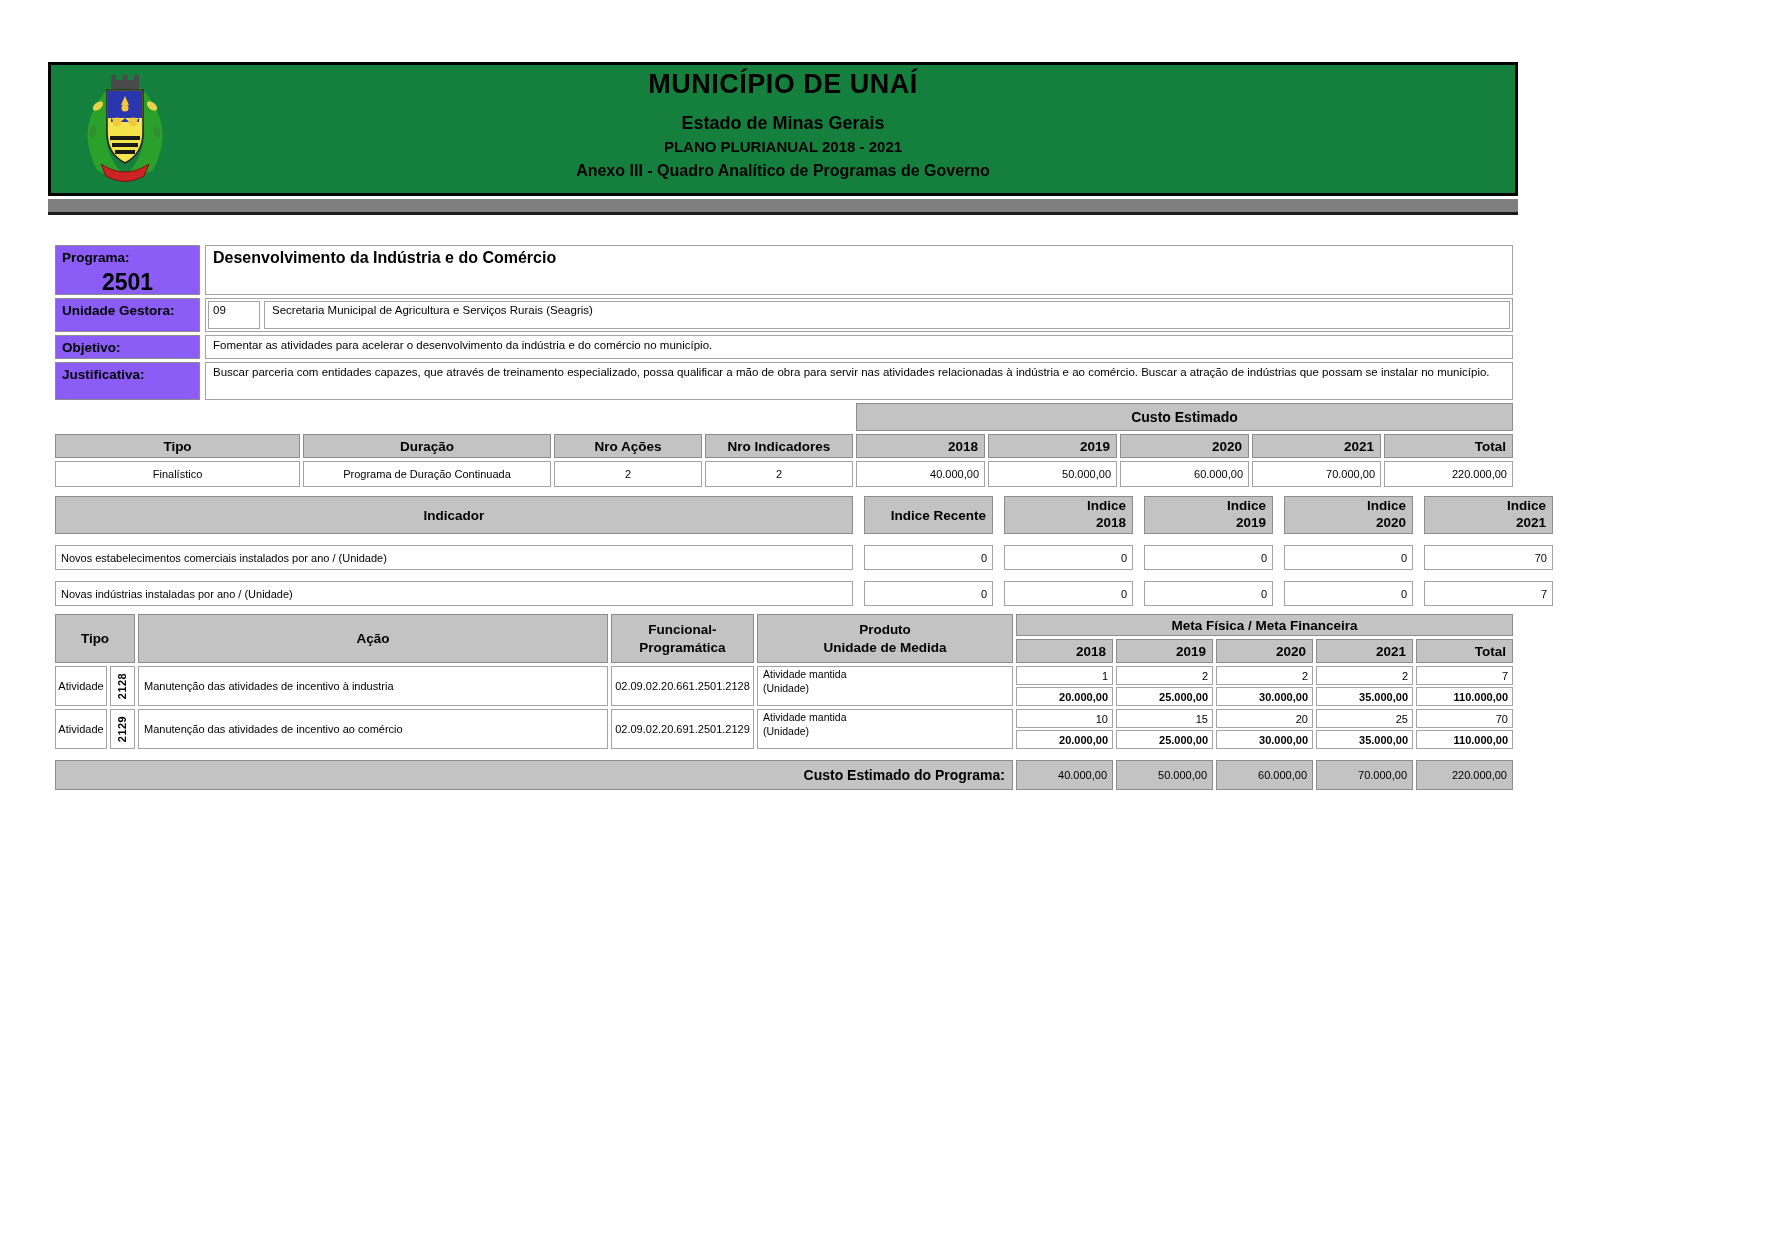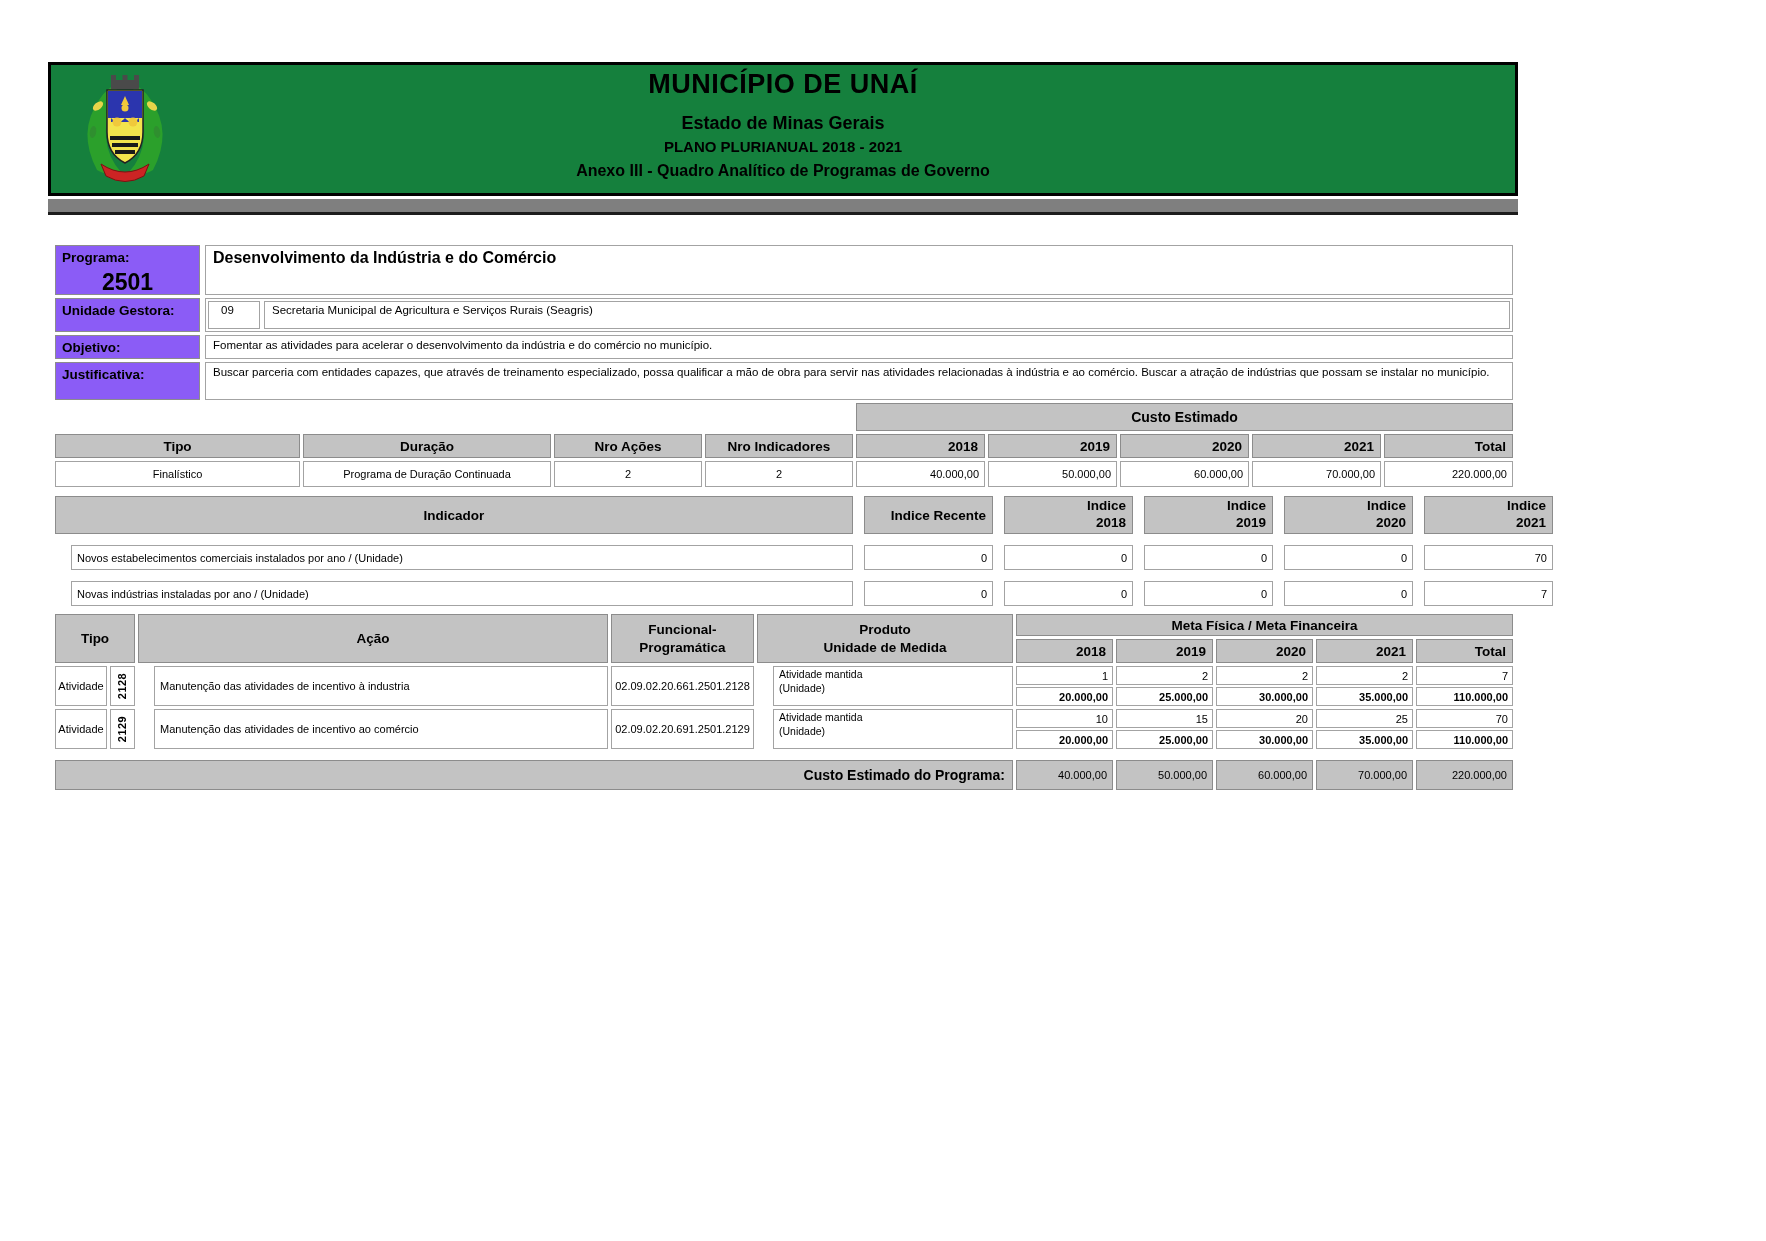--- a/index.html
+++ b/index.html
@@ -31,35 +31,35 @@
   .info-row { display:grid; grid-template-columns:145px 1308px; column-gap:5px; margin-bottom:3px; }
   .label-cell {
     background:#8b5cf6; border:1px solid #8c8c8c;
     padding:4px 6px; font-size:13.5px; font-weight:bold;
   }
   .value-box { background:#fff; border:1px solid #a3a3a3; padding:3px 7px; font-size:11.5px; }
   .h50 { height:50px; } .h34 { height:34px; } .h40 { height:24px; } .h38 { height:38px; } .h48 { height:48px; }
   .programa-code { font-size:23px; font-weight:bold; text-align:center; margin-top:4px; }
   .prog-name { font-weight:bold; font-size:16px; }
   .unit-box { background:#fff; border:1px solid #a3a3a3; padding:2px; display:flex; gap:4px; }
-  .unit-code { width:52px; border:1px solid #a3a3a3; font-size:11.5px; padding:2px 12px; }
+  .unit-code { width:52px; border:1px solid #a3a3a3; font-size:11.5px; padding:2px 4px; }
   .unit-name { flex:1; border:1px solid #a3a3a3; font-size:11.5px; padding:2px 7px; }
 
   
   .hc {
     background:#c3c3c3; border:1px solid #8c8c8c; font-weight:bold; font-size:13.5px;
     display:flex; align-items:center; justify-content:center;
   }
   .hc.right { justify-content:flex-end; padding-right:6px; }
   .dc {
     background:#fff; border:1px solid #a3a3a3; font-size:11px;
     display:flex; align-items:center; justify-content:center;
   }
   .dc.right { justify-content:flex-end; padding-right:5px; }
-  .dc.left { justify-content:flex-start; padding-left:5px;margin-left:16px; }
+  .dc.left { justify-content:flex-start; padding-left:5px; }
 
   .custo-band {
     width:657px; margin-left:auto; height:28px; margin-bottom:3px;
     background:#c3c3c3; border:1px solid #8c8c8c;
     display:flex; align-items:center; justify-content:center;
     font-weight:bold; font-size:14px;
   }
   .t1-grid {
     display:grid; gap:3px; margin-bottom:9px;
     grid-template-columns:245px 248px 148px 148px 129px 129px 129px 129px 129px;

